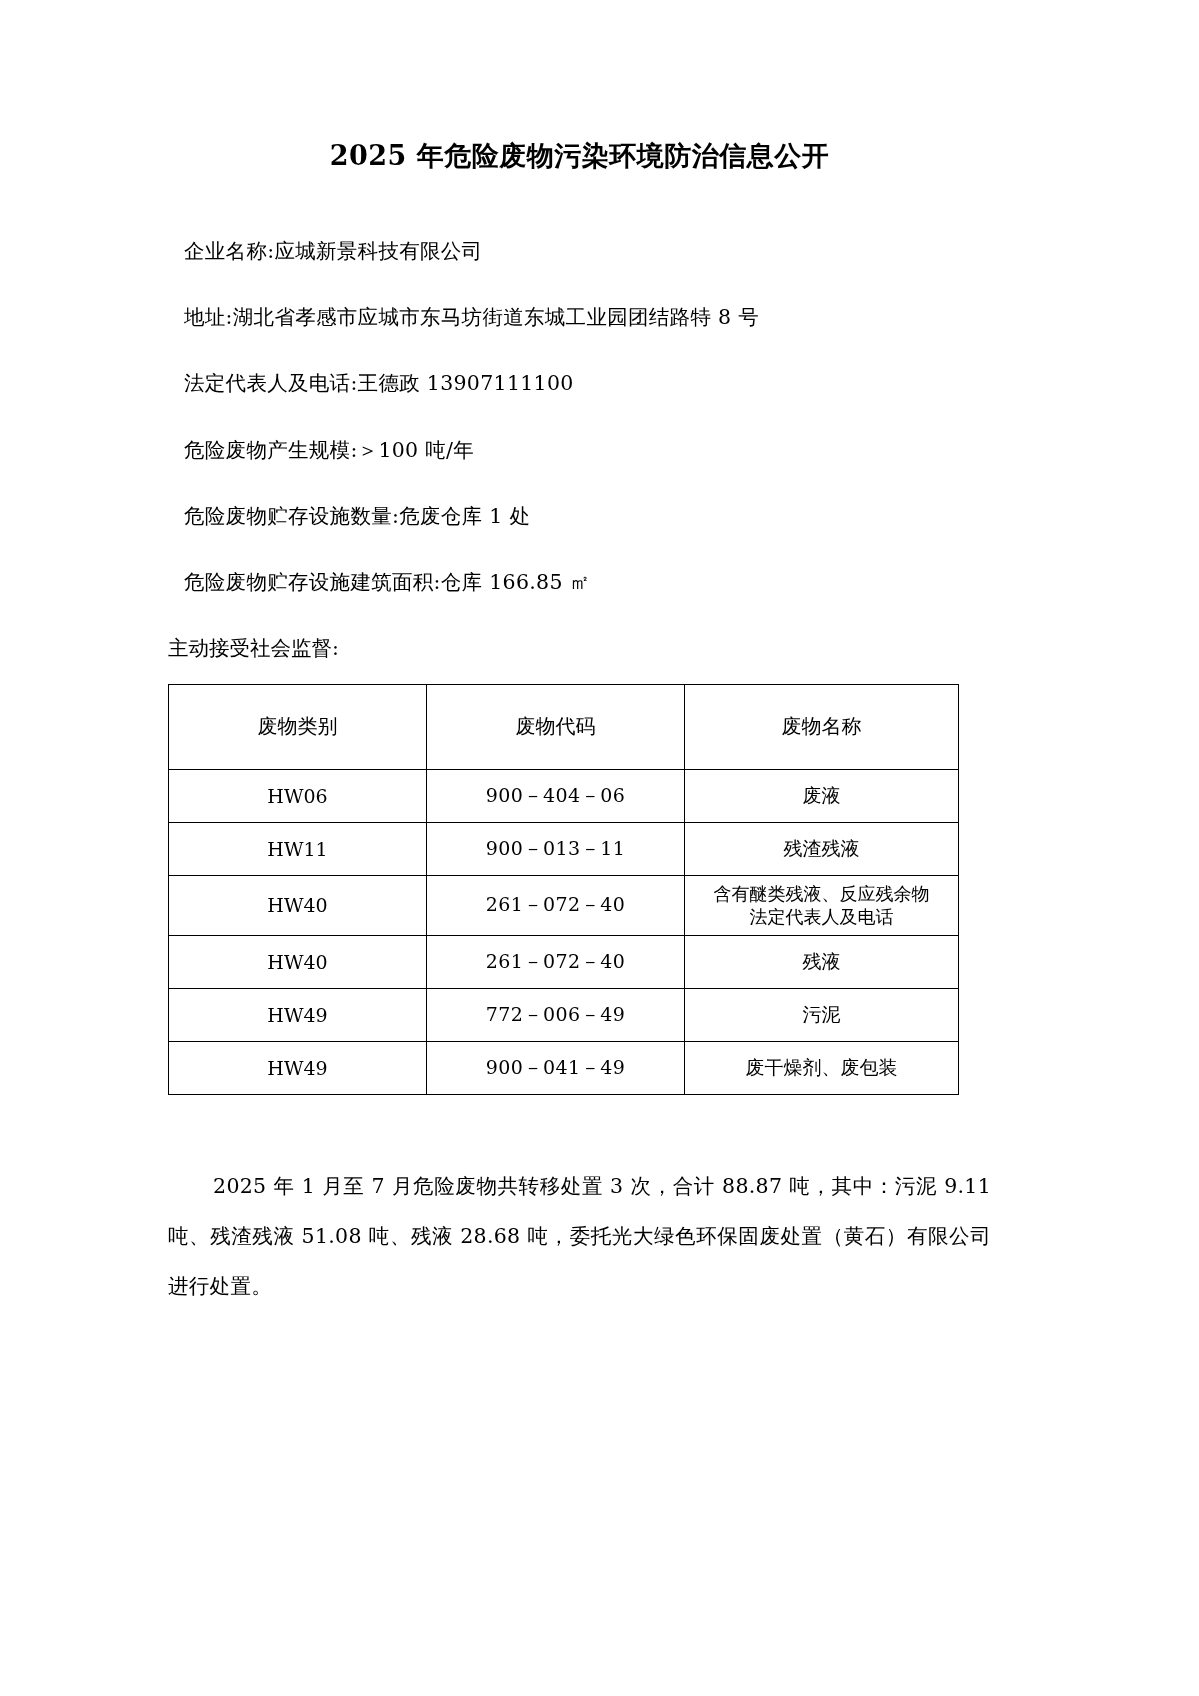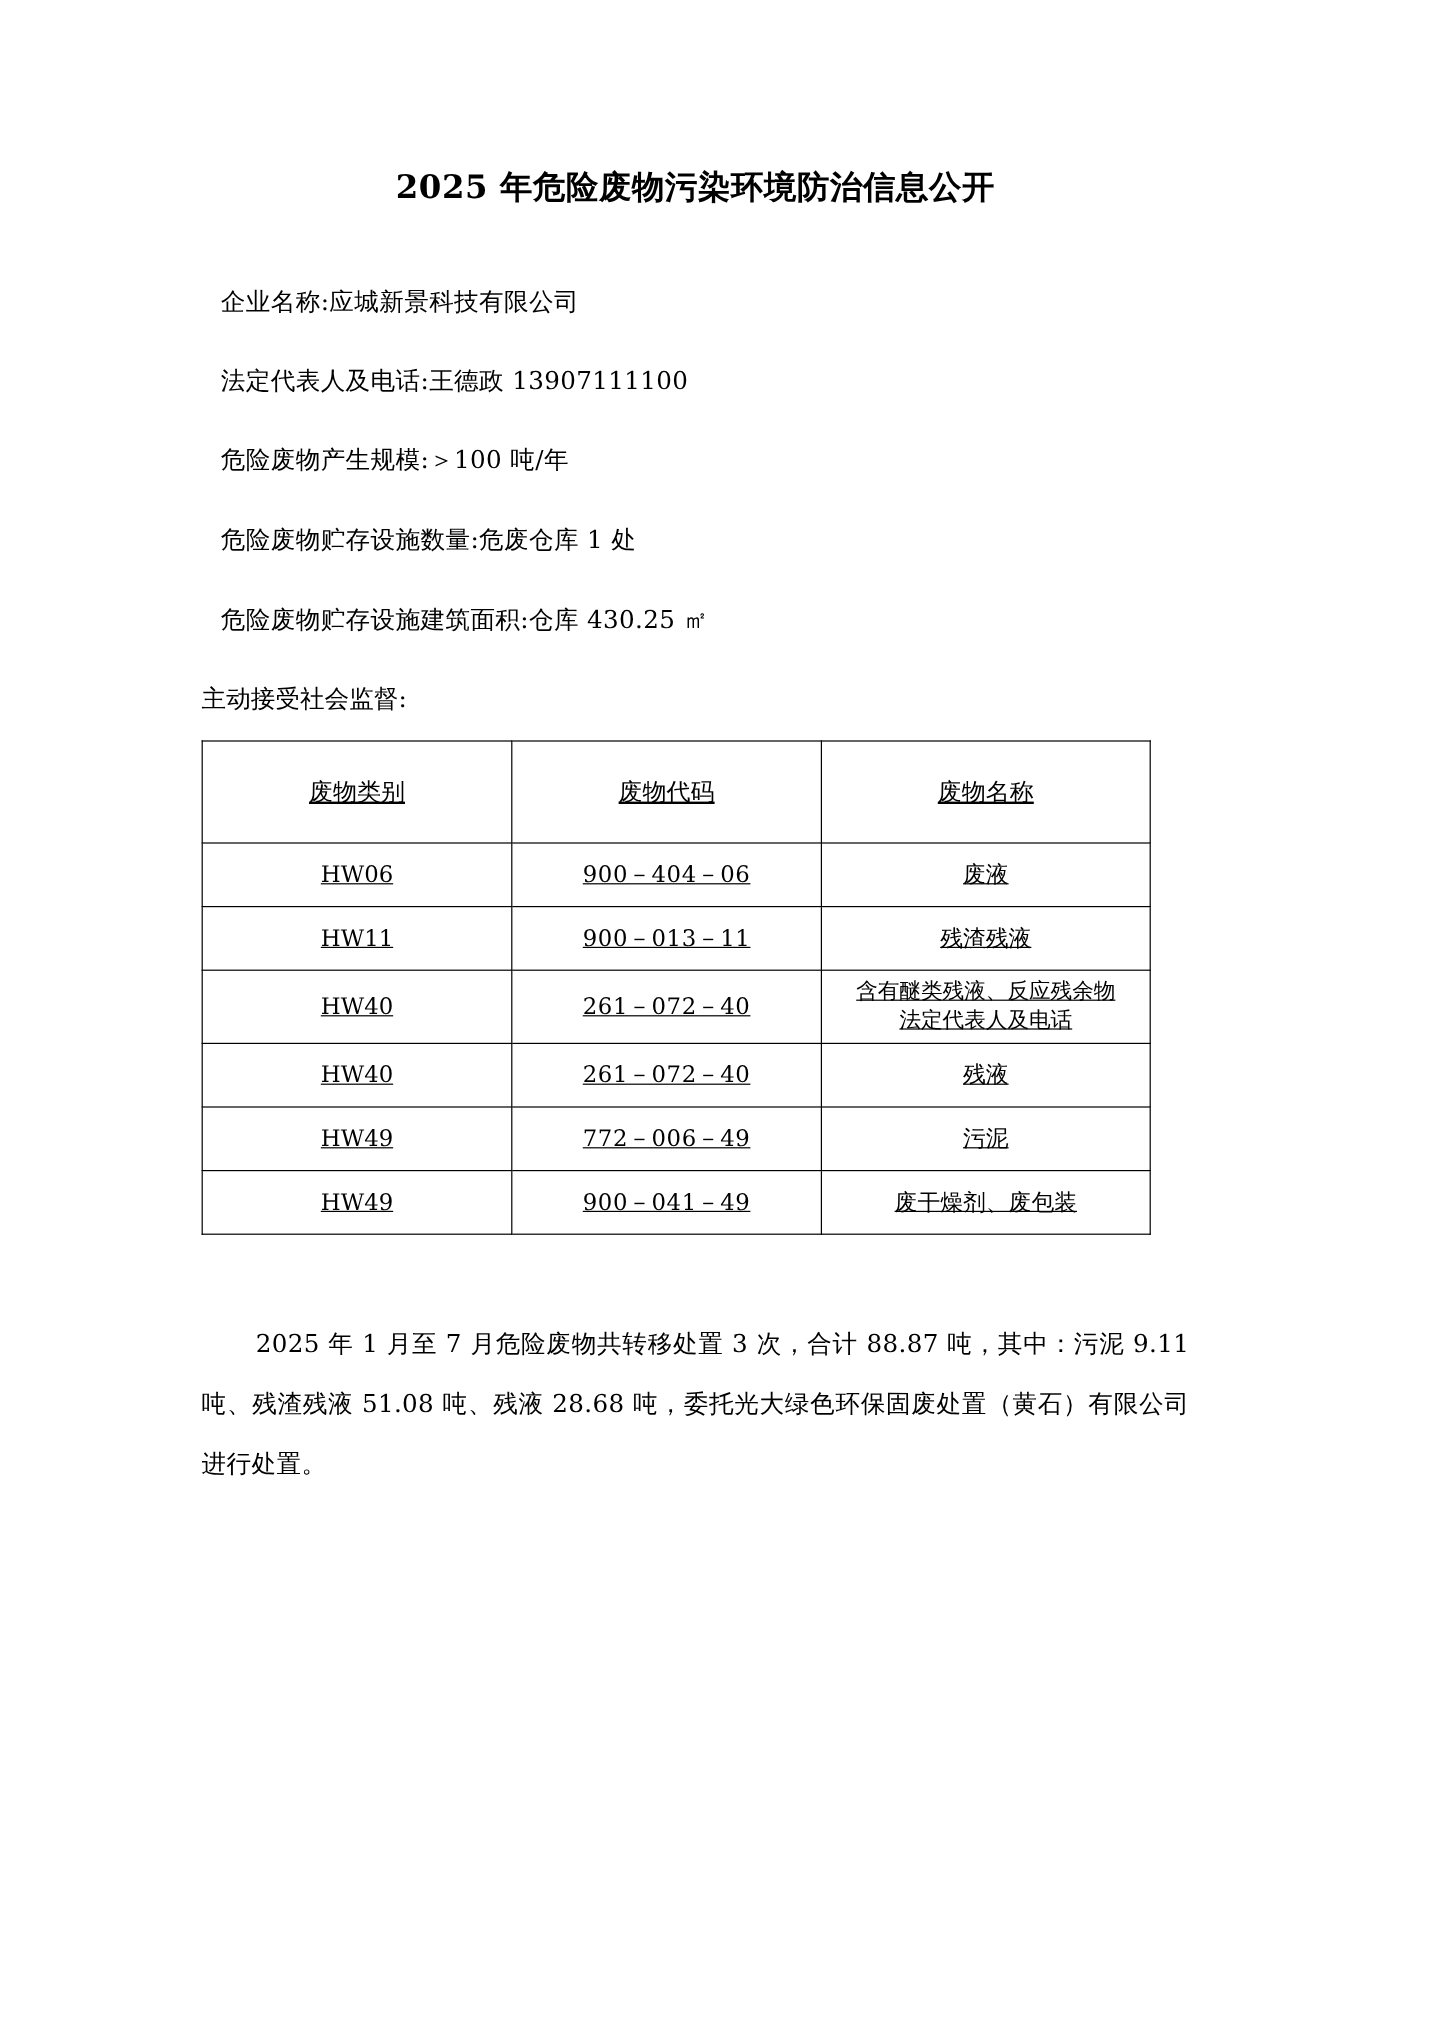--- a/index.html
+++ b/index.html
@@ -55,21 +55,20 @@
     margin: 6px 0 0 0;
     table-layout: fixed;
   }
   table.waste-table td, table.waste-table th {
     border: 1px solid #000000;
     text-align: center;
     vertical-align: middle;
     font-size: 19px;
     font-family: "DejaVu Serif", "Liberation Serif", serif;
     padding: 6px 4px;
-    text-decoration: underline;
   }
   table.waste-table thead td {
     height: 72px;
     font-size: 20px;
   }
   table.waste-table tbody td {
     height: 40px;
   }
   table.waste-table col.c1 { width: 258px; }
   table.waste-table col.c2 { width: 258px; }
@@ -88,24 +87,25 @@
 </style>
 </head>
 <body>
 
 <div class="page">
 
   <h1 class="doc-title">2025 年危险废物污染环境防治信息公开</h1>
 
 
   <p class="field">企业名称:应城新景科技有限公司</p>
+  <p class="field">地址:湖北省孝感市应城市东马坊街道东城工业园团结路特 8 号</p>
   <p class="field">法定代表人及电话:王德政 13907111100</p>
   <p class="field">危险废物产生规模:＞100 吨/年</p>
   <p class="field">危险废物贮存设施数量:危废仓库 1 处</p>
-  <p class="field">危险废物贮存设施建筑面积:仓库 430.25 ㎡</p>
+  <p class="field">危险废物贮存设施建筑面积:仓库 166.85 ㎡</p>
 
   <p class="waste-label">主动接受社会监督:</p>
 
   <table class="waste-table">
     <colgroup>
       <col class="c1">
         <col class="c2">
         <col class="c3">
     </colgroup>
     <thead>

